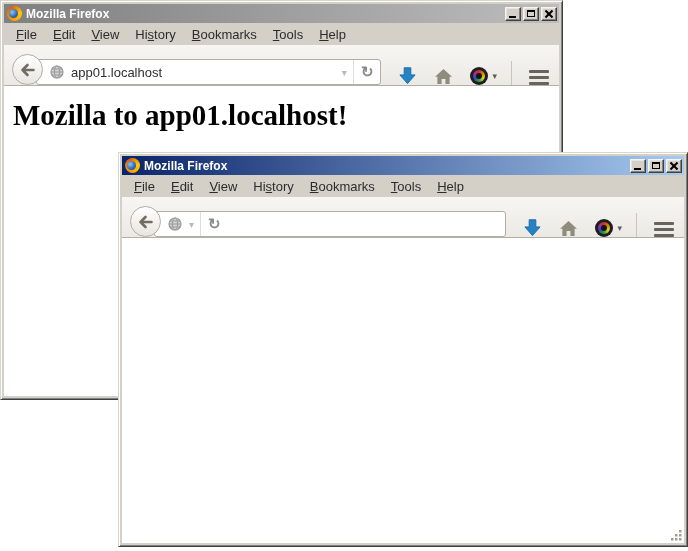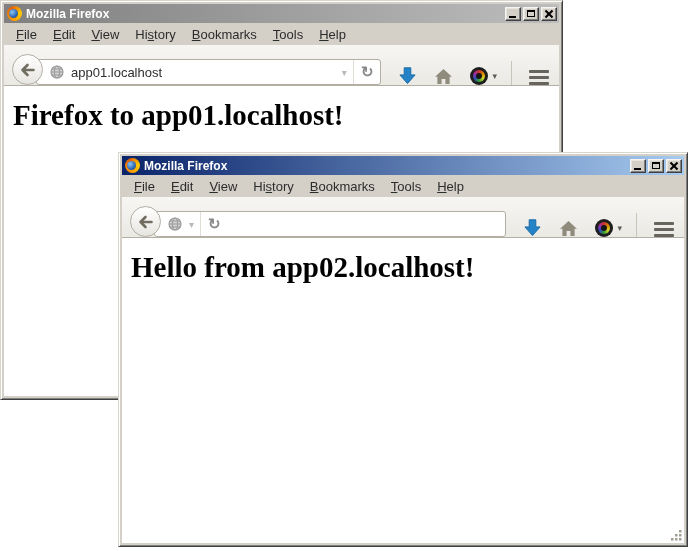--- a/index.html
+++ b/index.html
@@ -240,21 +240,21 @@
     <span class="tb-icon">
       <span class="hamburger">
         <span class="bar"></span>
           <span class="bar"></span>
           <span class="bar"></span>
       </span>
     </span>
   </div>
 
   <div class="content">
-    <h1>Firefox to app01.localhost!</h1>
+    <h1>Mozilla to app01.localhost!</h1>
   </div>
 </div>
 
 <div class="window front">
   <div class="titlebar active">
     <span class="ff-logo">
         <span class="globe-core"></span>
       </span>
     <span class="title-text">Mozilla Firefox</span>
     <span class="win-buttons">
@@ -319,21 +319,20 @@
     <span class="tb-icon">
       <span class="hamburger">
         <span class="bar"></span>
           <span class="bar"></span>
           <span class="bar"></span>
       </span>
     </span>
   </div>
 
   <div class="content">
-    <h1>Hello from app02.localhost!</h1>
     <svg class="resize-grip" width="14" height="14" viewBox="0 0 14 14">
       <g>
         <rect x="11" y="3" width="2.5" height="2.5" fill="#ffffff"></rect>
           <rect x="10" y="2" width="2.5" height="2.5" fill="#a09d92"></rect>
         <rect x="11" y="7" width="2.5" height="2.5" fill="#ffffff"></rect>
           <rect x="10" y="6" width="2.5" height="2.5" fill="#a09d92"></rect>
         <rect x="7" y="7" width="2.5" height="2.5" fill="#ffffff"></rect>
           <rect x="6" y="6" width="2.5" height="2.5" fill="#a09d92"></rect>
         <rect x="11" y="11" width="2.5" height="2.5" fill="#ffffff"></rect>
           <rect x="10" y="10" width="2.5" height="2.5" fill="#a09d92"></rect>

